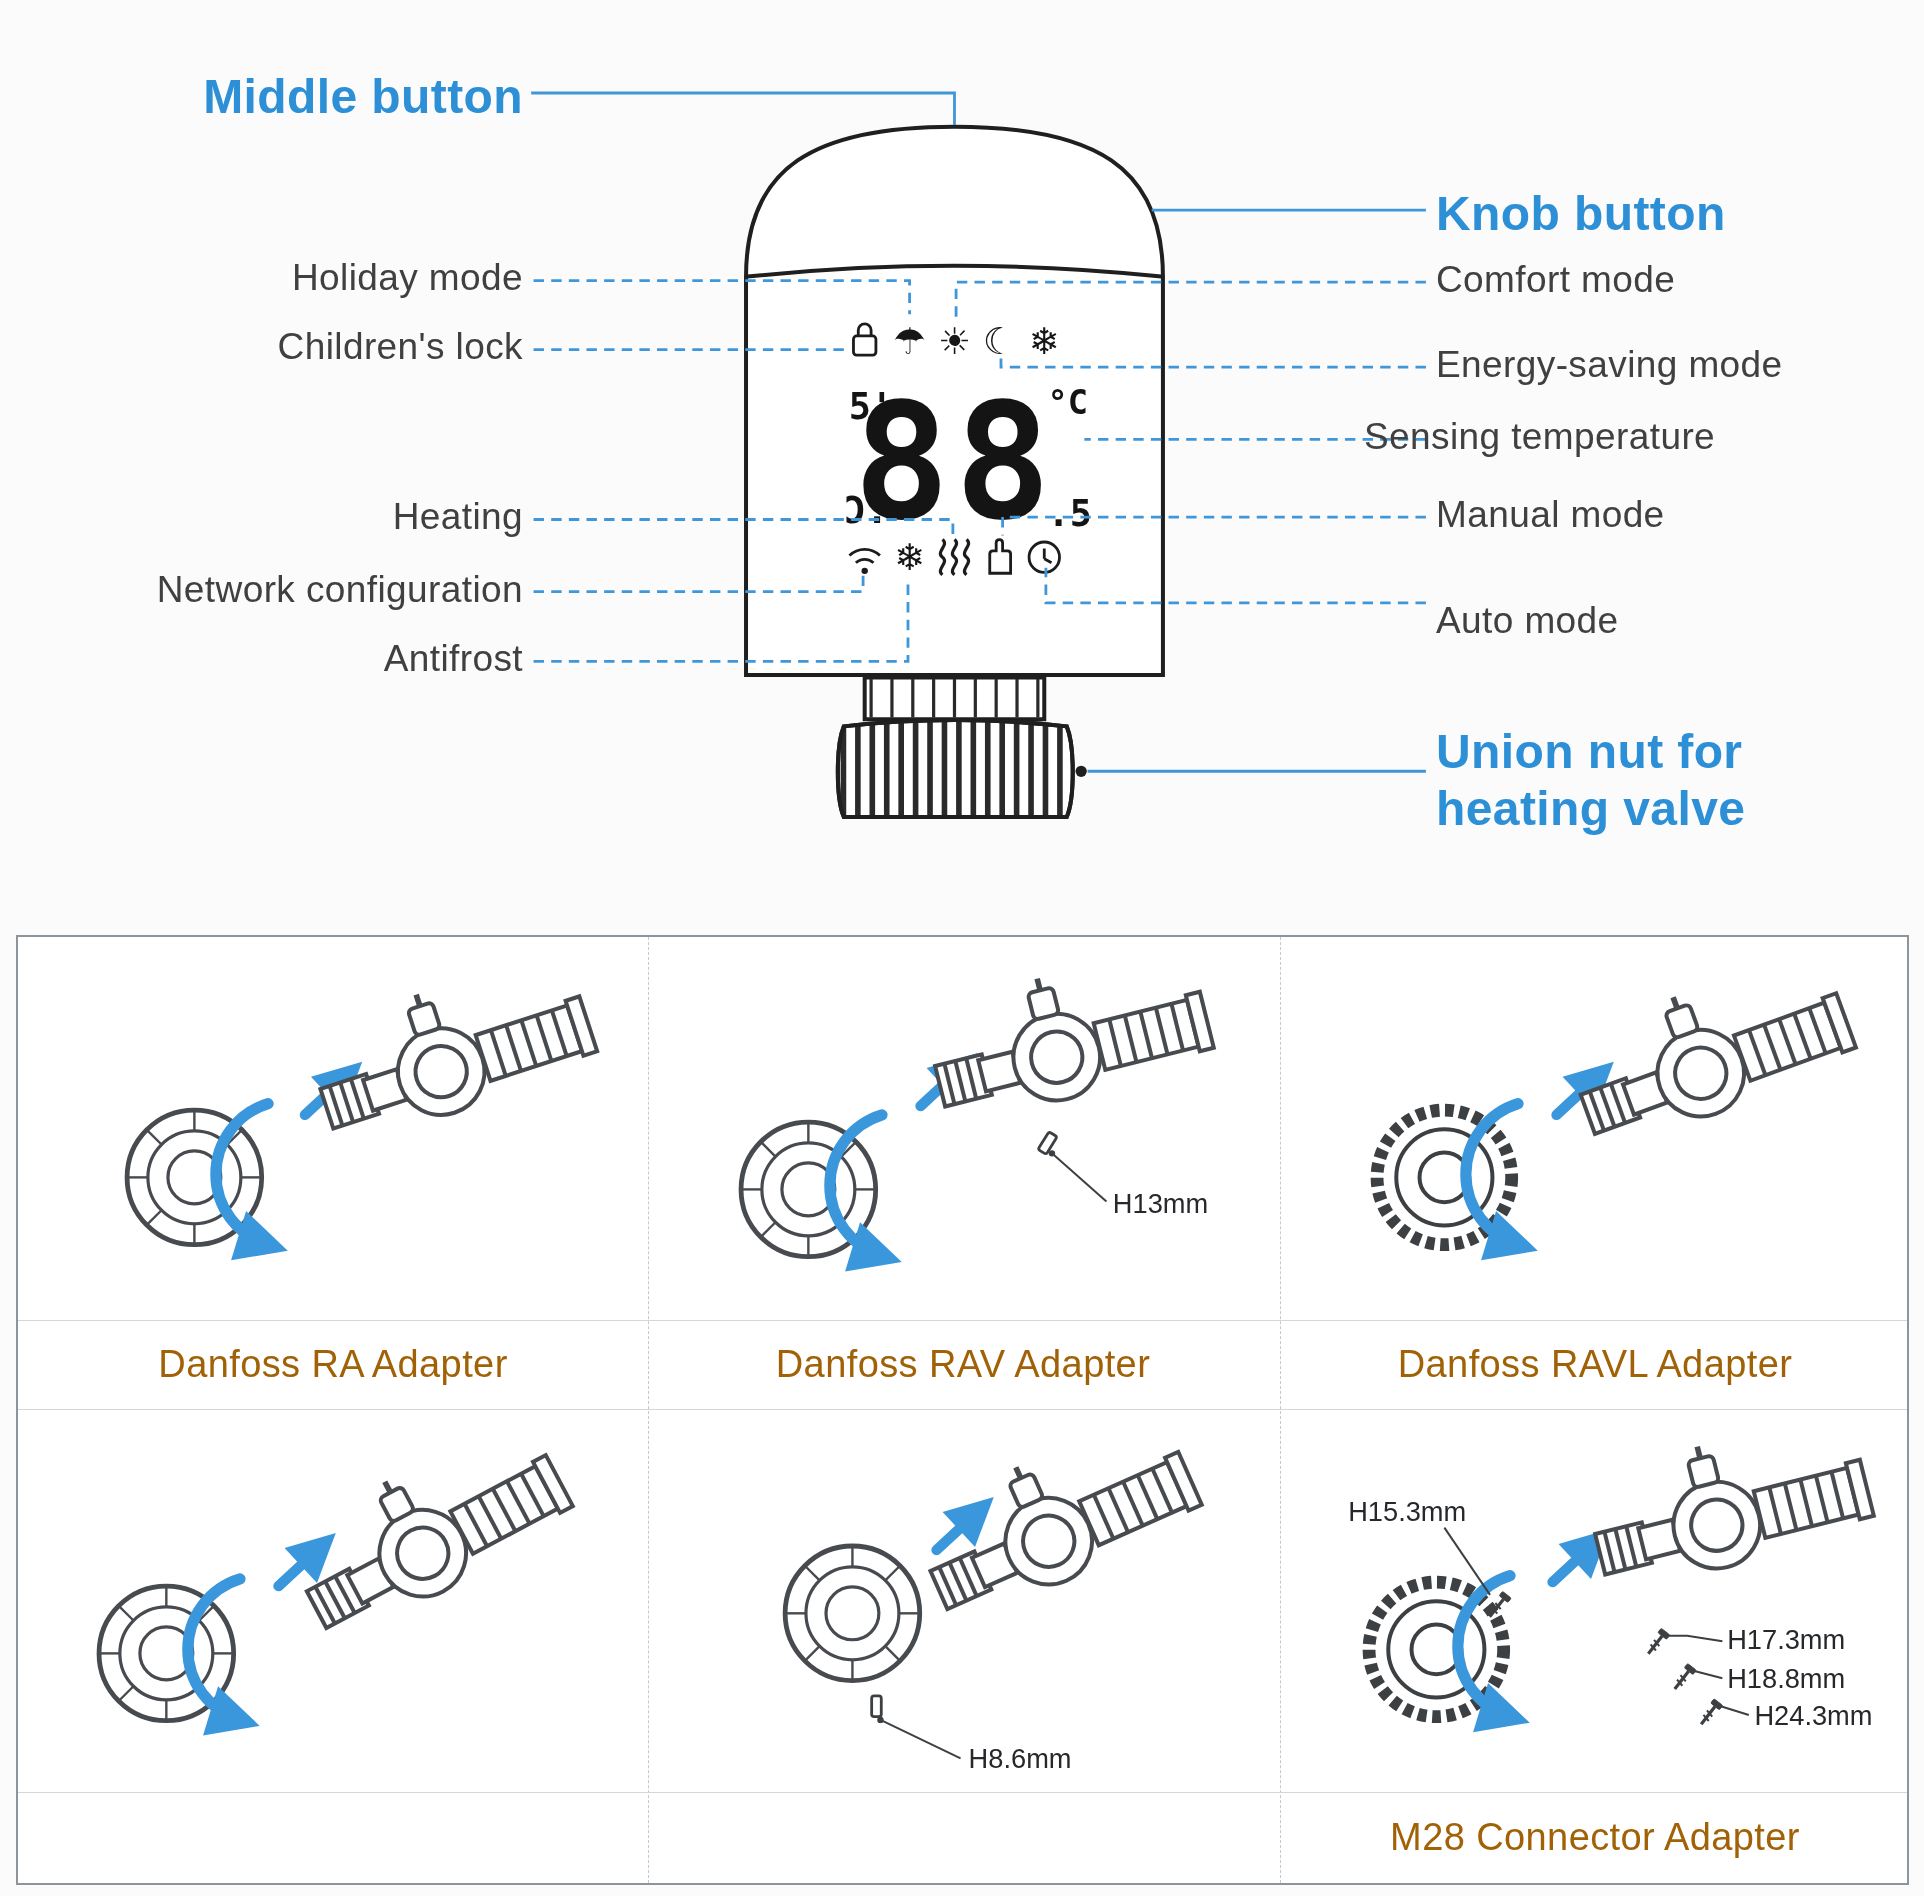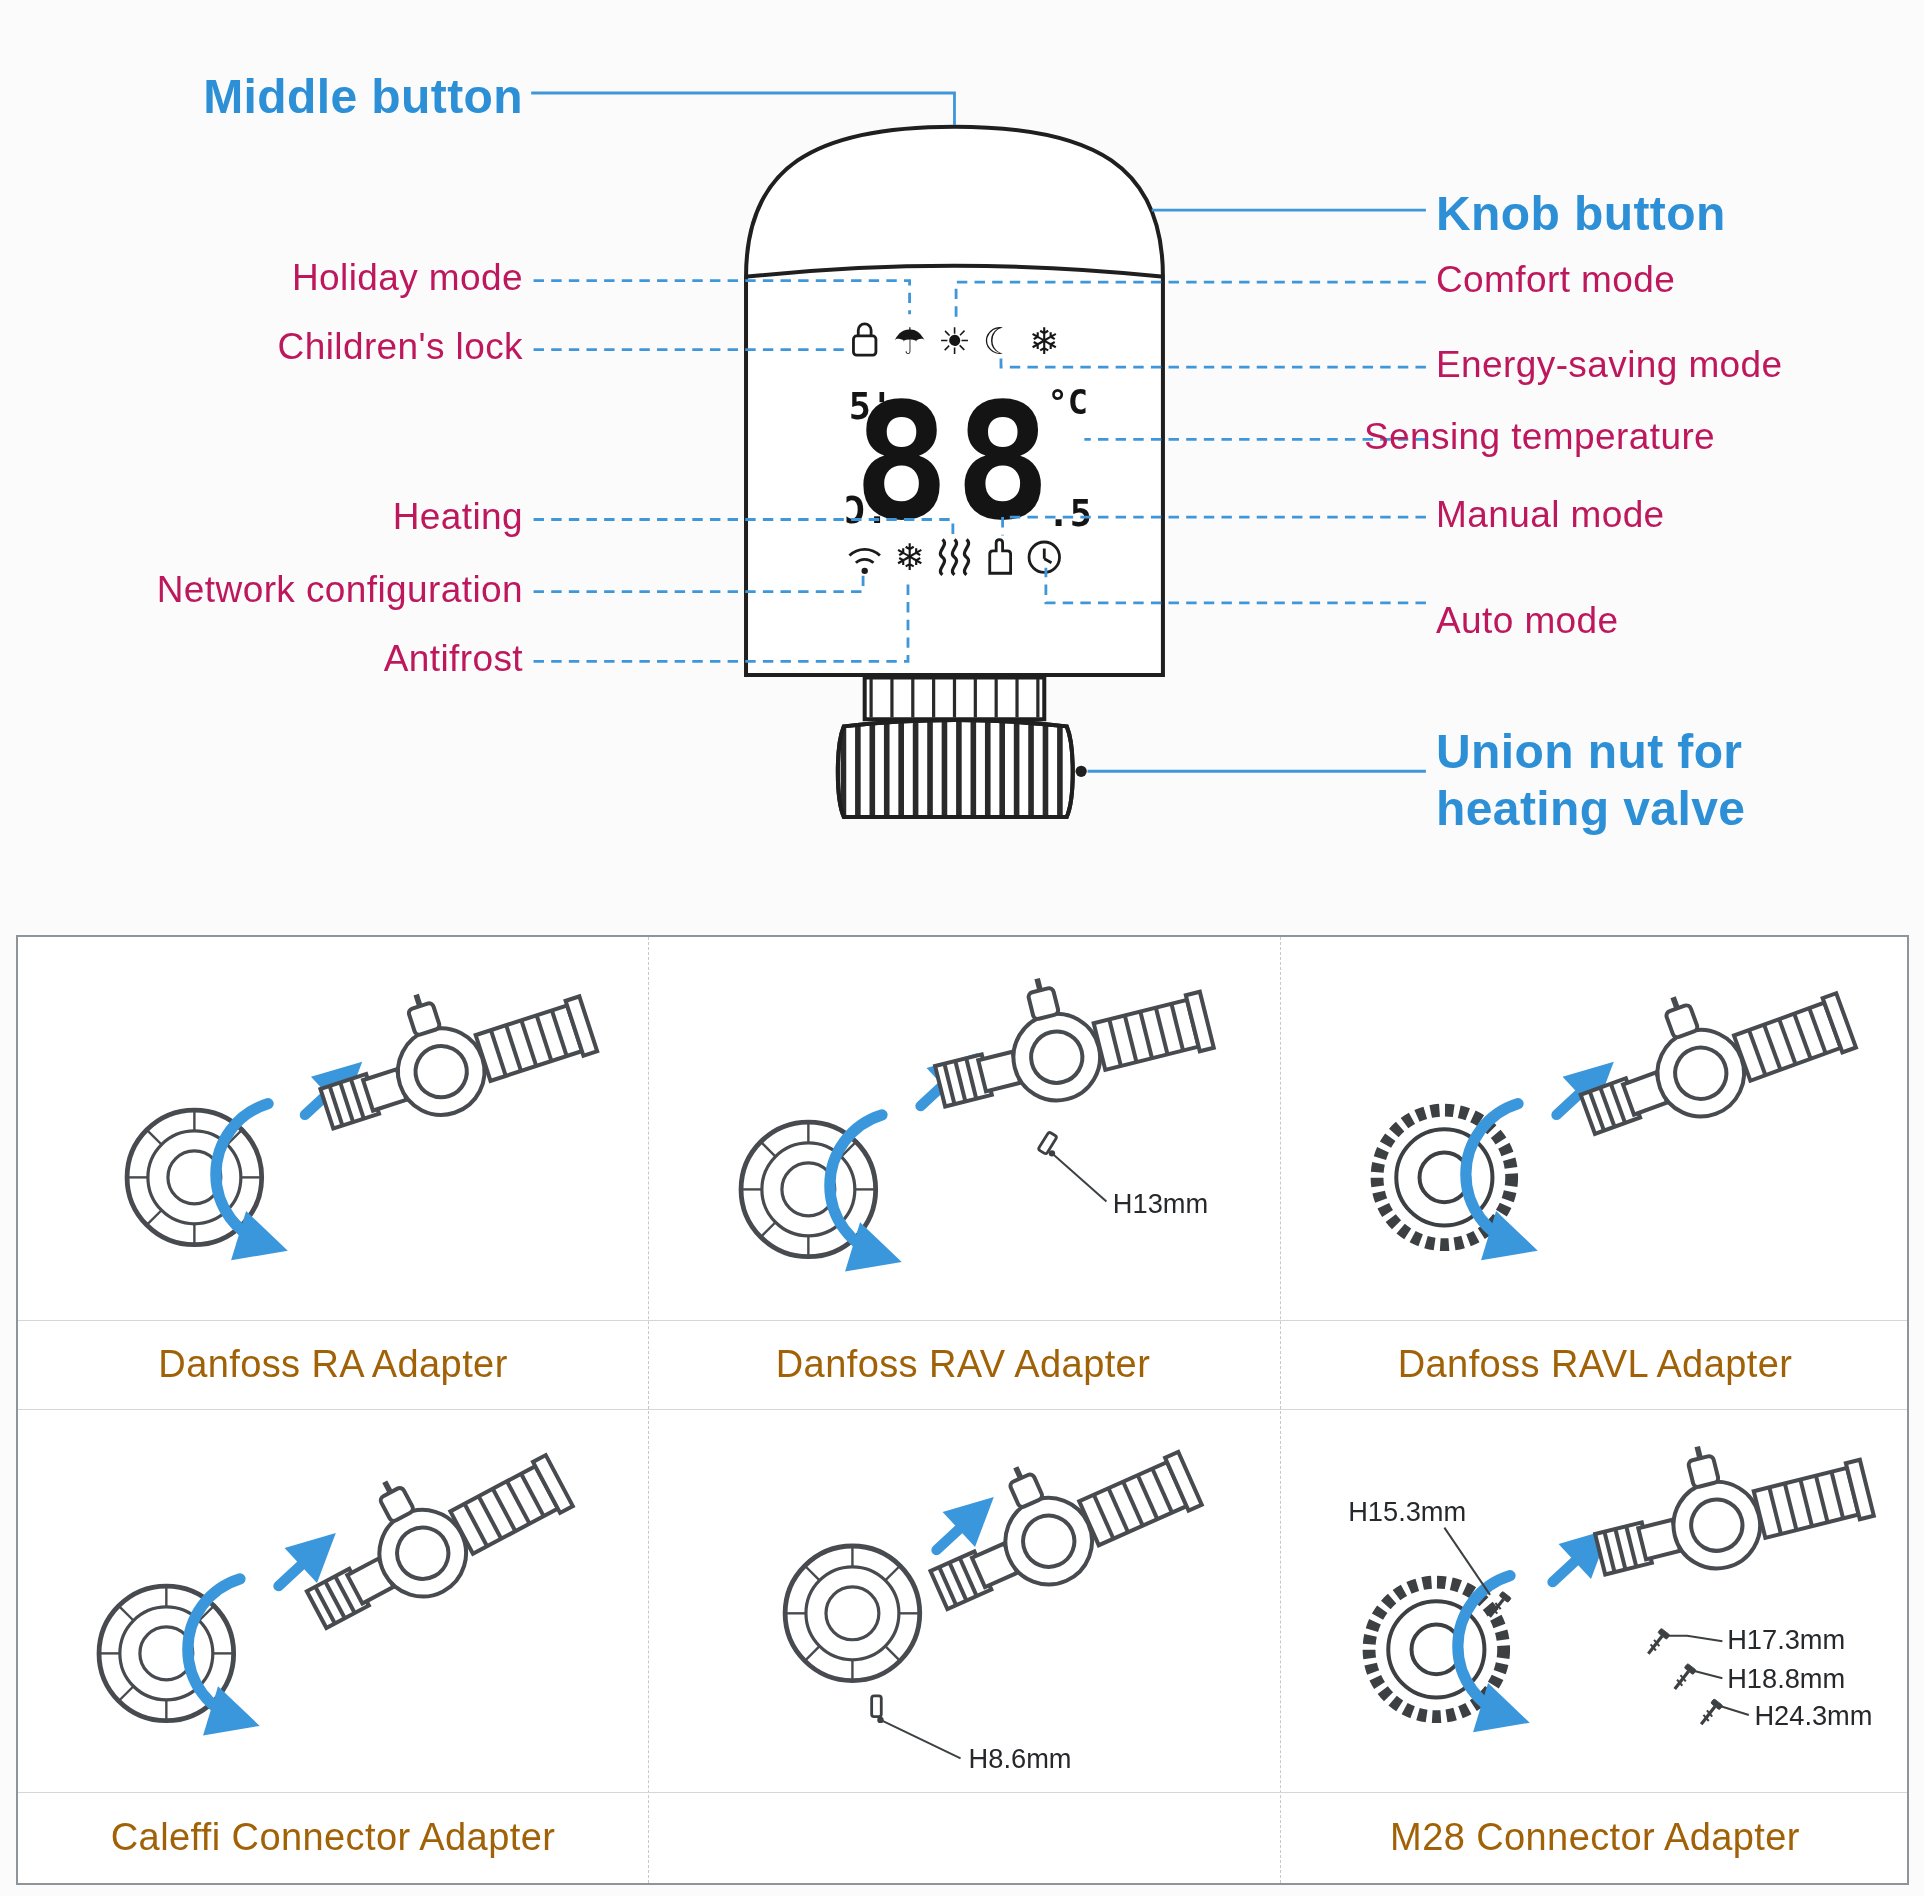--- a/index.html
+++ b/index.html
@@ -8,21 +8,21 @@
     position:relative;
     background:#fbfbfc;
     font-family:"Liberation Sans", sans-serif;
     overflow:hidden;
   }
   svg{display:block}
   .diagram-svg{position:absolute;left:0;top:0}
   .callout{
     position:absolute;
     font-size:37px;
-    color:#be185d;
+    color:#404040;
     white-space:nowrap;
     letter-spacing:0.4px;
   }
   .callout.blue{color:#2d8fd5;font-weight:bold;font-size:48px}
   .left-label{text-align:right}
   .two-line div{line-height:1.18}
 
   .panel{
     position:absolute;left:16px;top:935px;width:1893px;height:950px;
     background:#ffffff;border:2.4px solid #8d949a;
@@ -242,21 +242,20 @@
     <use href="#sym-valve" transform="translate(525,170) rotate(-20)"></use>
   </svg>
   <div class="cell-label lbl-row1" style="left:1262px">Danfoss RAVL Adapter</div>
 
   <svg class="cell-ill" style="left:0;top:472px" viewBox="0 0 786 478">
     <use href="#sym-ring" transform="translate(185,305)"></use>
     <use href="#sym-arrow-c" transform="translate(243,300)"></use>
     <use href="#sym-arrow-s" transform="translate(325,185)"></use>
     <use href="#sym-valve" transform="translate(505,180) rotate(-28)"></use>
   </svg>
-  <div class="cell-label lbl-row2" style="left:0">Caleffi Connector Adapter</div>
 
   <svg class="cell-ill" style="left:630px;top:472px" viewBox="0 0 786 478">
     <use href="#sym-ring" transform="translate(255,255)"></use>
     <use href="#sym-arrow-s" transform="translate(360,140)"></use>
     <use href="#sym-valve" transform="translate(500,165) rotate(-24)"></use>
     <use href="#sym-pin" transform="translate(285,372)"></use>
     <g stroke="#3c4043" stroke-width="2.5">
       <circle cx="290" cy="388" r="4" fill="#3c4043" stroke="none"></circle>
       <line x1="290" y1="388" x2="390" y2="436"></line>
     </g>

